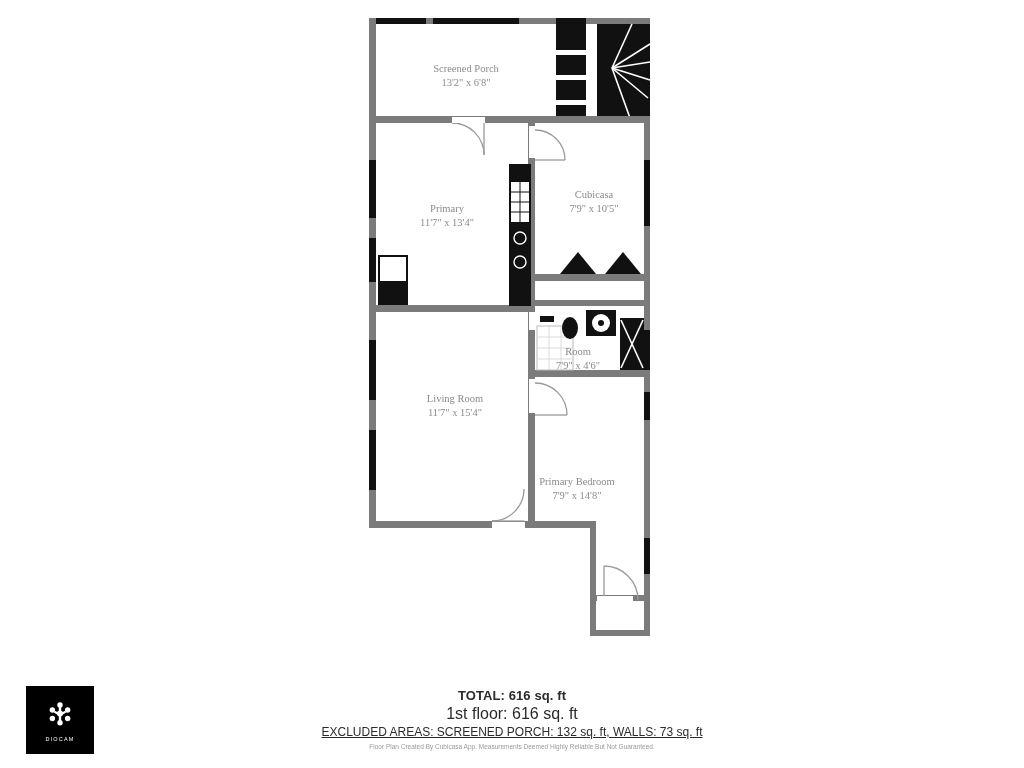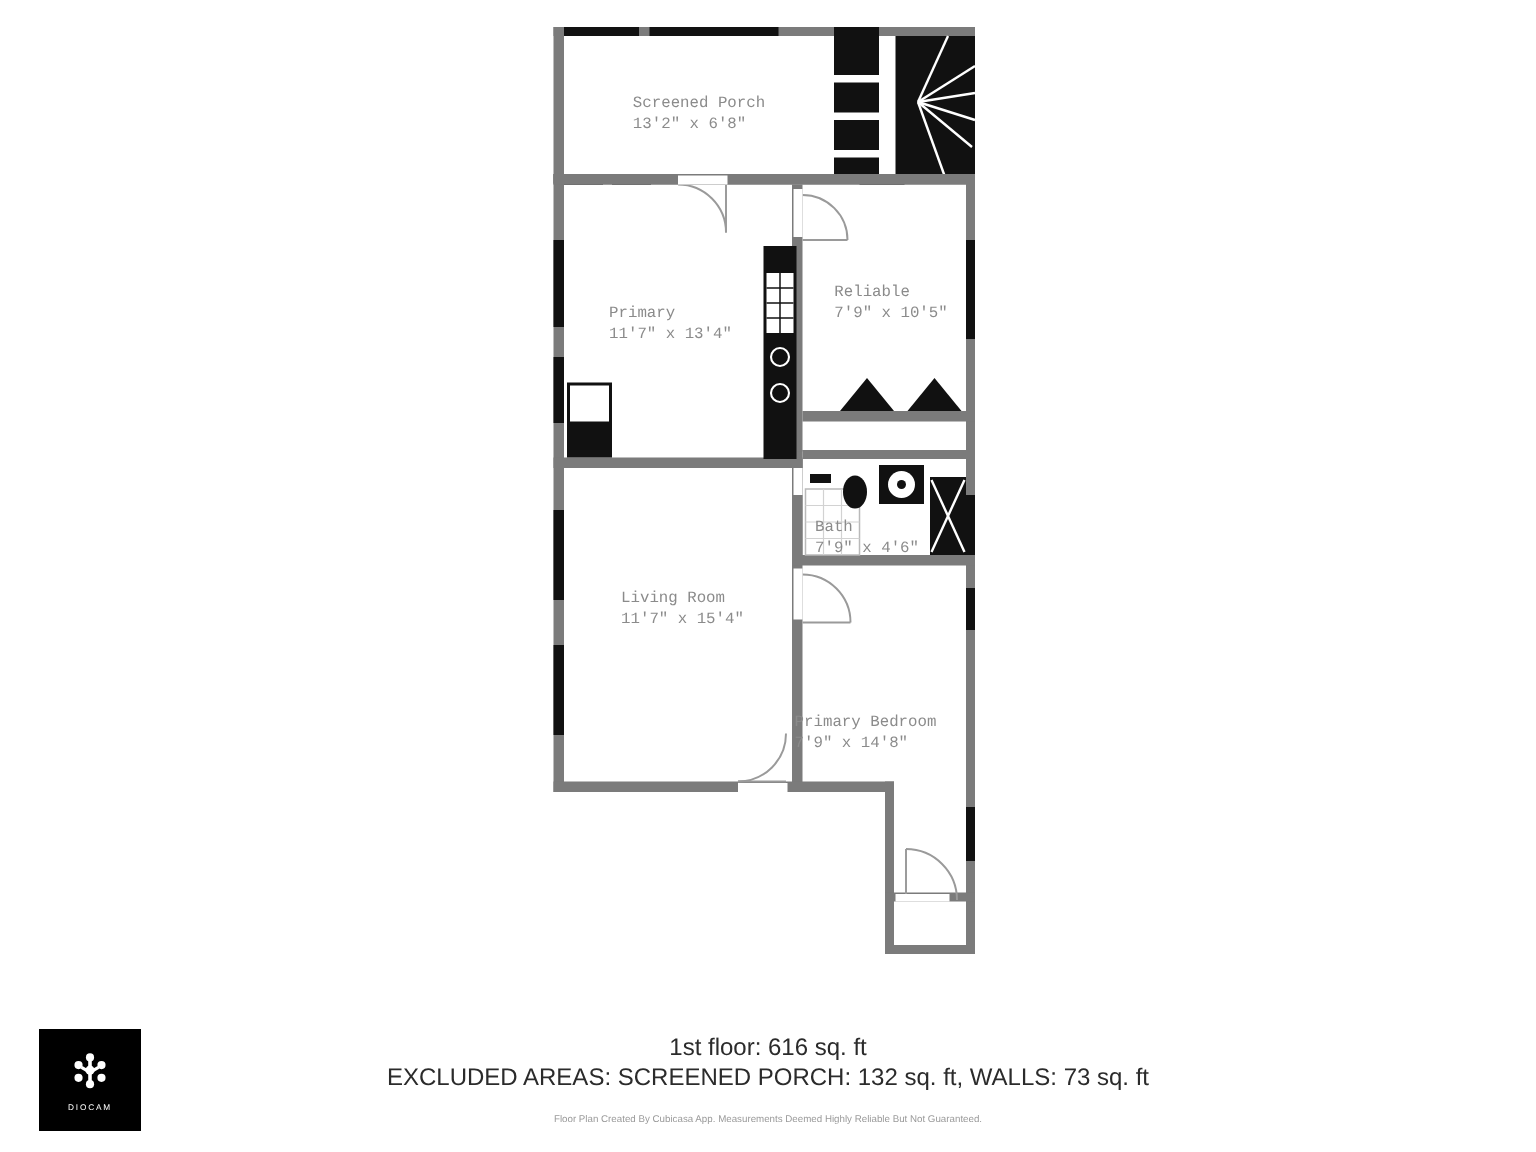--- a/index.html
+++ b/index.html
@@ -16,25 +16,25 @@
   }
   #plan {
     position: absolute;
     left: 0;
     top: 0;
     width: 1024px;
     height: 768px;
   }
   .room-label {
     position: absolute;
-    text-align: left;
+    text-align: center;
     color: #8b8b8b;
     font-size: 10.5px;
     line-height: 14px;
-    font-family: Liberation Mono, monospace;
+    font-family: Liberation Serif, serif;
     white-space: nowrap;
     transform: translateX(-50%);
     pointer-events: none;
   }
   .room-label .dim {
     display: block;
   }
   .summary {
     position: absolute;
     left: 0;
@@ -46,22 +46,23 @@
   .summary .total {
     font-size: 13px;
     font-weight: bold;
     letter-spacing: 0.1px;
   }
   .summary .floor {
     font-size: 16px;
     margin-top: 2px;
   }
   .summary .excluded {
-    font-size: 16px;
+    font-size: 12px;
     margin-top: 2px;
+    text-decoration: underline;
   }
   .disclaimer {
     position: absolute;
     left: 0;
     width: 1024px;
     text-align: center;
     font-size: 6.5px;
     color: #9a9a9a;
     font-family: "Liberation Sans", sans-serif;
   }
@@ -256,40 +257,41 @@
   <span>Screened Porch</span>
   <span class="dim">13'2" x 6'8"</span>
 </div>
 
 <div class="room-label" style="left:447px; top:202px;">
   <span>Primary</span>
   <span class="dim">11'7" x 13'4"</span>
 </div>
 
 <div class="room-label" style="left:594px; top:188px;">
-  <span>Reliable</span>
+  <span>Cubicasa</span>
   <span class="dim">7'9" x 10'5"</span>
 </div>
 
 <div class="room-label" style="left:578px; top:345px;">
-  <span>Bath</span>
+  <span>Room</span>
   <span class="dim">7'9" x 4'6"</span>
 </div>
 
 <div class="room-label" style="left:455px; top:392px;">
   <span>Living Room</span>
   <span class="dim">11'7" x 15'4"</span>
 </div>
 
 <div class="room-label" style="left:577px; top:475px;">
   <span>Primary Bedroom</span>
   <span class="dim">7'9" x 14'8"</span>
 </div>
 
 <div class="summary" style="top:688px;">
+  <div class="total">TOTAL: 616 sq. ft</div>
   <div class="floor">1st floor: 616 sq. ft</div>
   <div class="excluded">EXCLUDED AREAS: SCREENED PORCH: 132 sq. ft, WALLS: 73 sq. ft</div>
 </div>
 
 <div class="disclaimer" style="top:743px;">Floor Plan Created By Cubicasa App. Measurements Deemed Highly Reliable But Not Guaranteed.</div>
 
 <div class="logo-box">
   <svg class="logo-mark" viewBox="0 0 40 40" xmlns="http://www.w3.org/2000/svg">
     <g fill="#ffffff">
       <circle cx="20" cy="7" r="3.2"></circle>

